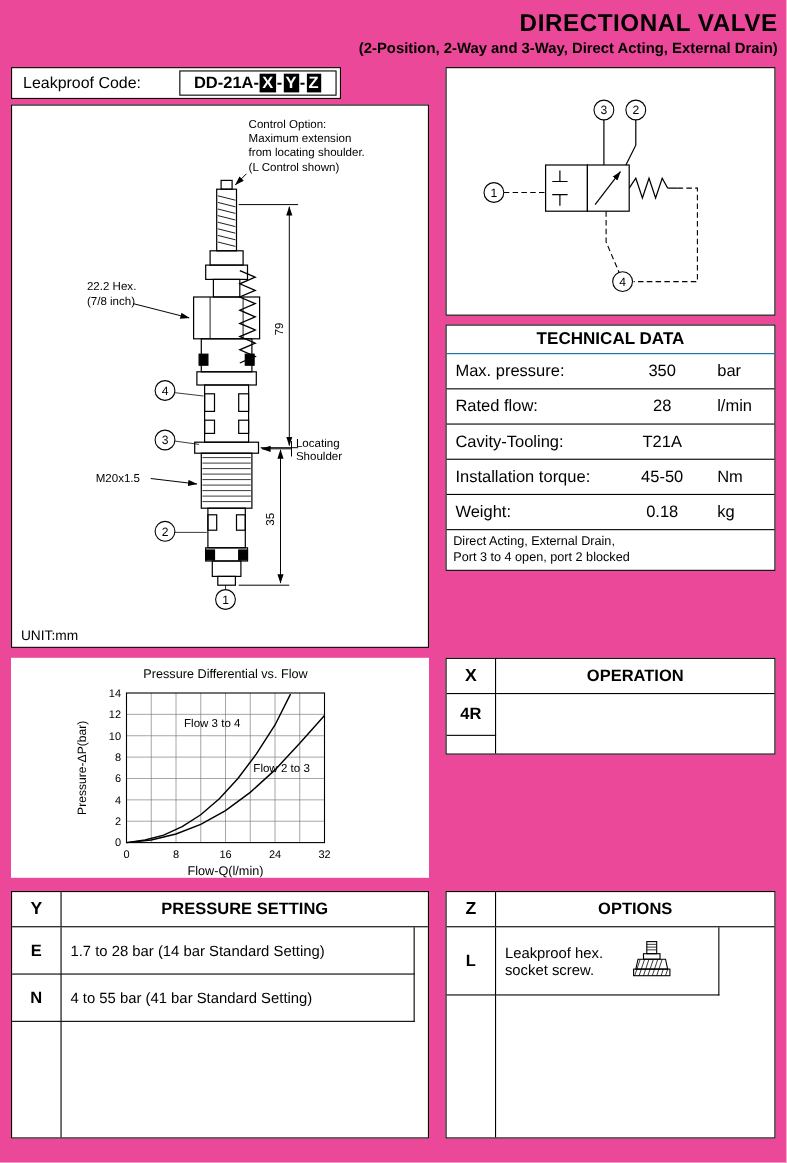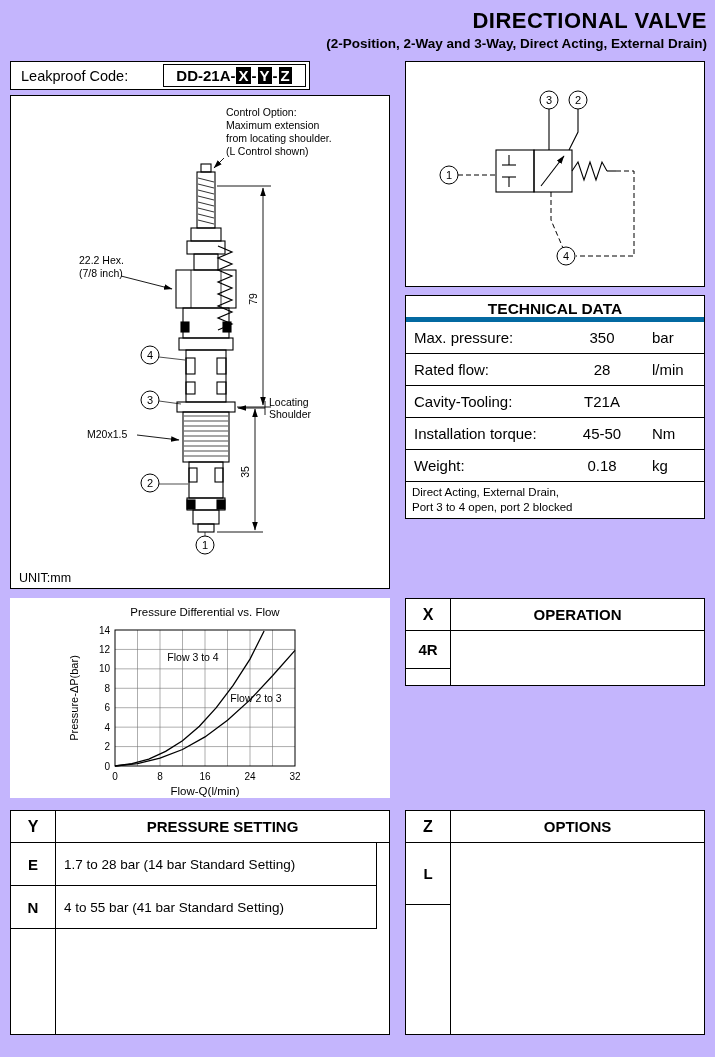--- a/index.html
+++ b/index.html
@@ -1,18 +1,18 @@
 <!DOCTYPE html>
 <html><head>
 <meta charset="utf-8">
 <style>
   *{margin:0;padding:0;box-sizing:border-box}
   html,body{background:#fff}
   body{font-family:"Liberation Sans",sans-serif;color:#000}
-  .page{position:relative;width:715px;height:1057px;background:#c4b5fd;overflow:hidden}
+  .page{position:relative;width:715px;height:1057px;background:#ec4899;overflow:hidden}
   .panel{position:absolute;background:#fff;border:1px solid #000}
   .noborder{border:none}
 
   
   .hdr{position:absolute;top:8px;right:8px;text-align:right}
   .hdr-title{font-size:22px;font-weight:bold;letter-spacing:.5px}
   .hdr-sub{font-size:13.5px;font-weight:bold;margin-top:2px}
 
   
   .order{left:10px;top:61px;width:300px;height:29px;display:flex;align-items:stretch}
@@ -24,21 +24,21 @@
   svg text{font-family:"Liberation Sans",sans-serif;fill:#000}
   .anno{font-size:10.5px}
   .callout{font-size:11px}
   .unitlbl{font-size:12.5px}
 
   .draw{left:10px;top:95px;width:380px;height:494px}
   .schem{left:405px;top:61px;width:300px;height:226px}
 
   
   .tech{left:405px;top:295px;width:300px;height:224px;display:flex;flex-direction:column}
-  .tech-title{height:26px;line-height:26px;text-align:center;font-weight:bold;font-size:15.5px;border-bottom:5px solid #0369a1}
+  .tech-title{height:26px;line-height:26px;text-align:center;font-weight:bold;font-size:15.5px;border-bottom:1px solid #0369a1}
   .tech-row{height:33px;border-bottom:1px solid #000;display:flex;align-items:center;font-size:15px}
   .tech-label{width:162px;padding-left:8px}
   .tech-value{width:68px;text-align:center}
   .tech-unit{padding-left:16px}
   .tech-note{padding:3px 6px;font-size:11.5px;line-height:1.3}
 
   
   .chart{left:10px;top:598px;width:380px;height:200px}
   .ct{font-size:11.5px}
   .axlbl{font-size:11px}
@@ -310,19 +310,36 @@
       </div>
   </div>
 
   <div class="panel sec zsec">
     <div class="sec-header">
       <div class="sec-header-code">Z</div>
       <div class="sec-header-title">OPTIONS</div>
     </div>
     <div class="sec-row z-row">
       <div class="sec-row-code">L</div>
+      <div class="sec-row-desc z-desc">
+        <div class="z-lines">
+          <div>Leakproof hex.</div>
+          <div>socket screw.</div>
+        </div>
+        <svg class="z-icon" width="48" height="40" viewBox="0 0 48 40">
+          <g stroke="#000" fill="none" stroke-width="1">
+            <rect x="20" y="2" width="9" height="11"></rect>
+            <path d="M20,4.5 h9 M20,7 h9 M20,9.5 h9" stroke-width="0.7"></path>
+            <rect x="17" y="13" width="15" height="5"></rect>
+            <polygon points="12,18 37,18 39,27 10,27"></polygon>
+            <path d="M14,18 L11,27 M18,18 L15,27 M22,18 L19,27 M26,18 L23,27 M30,18 L27,27 M34,18 L31,27" stroke-width="0.7"></path>
+            <rect x="8" y="27" width="33" height="6"></rect>
+            <path d="M11,27 L9,33 M15,27 L13,33 M19,27 L17,33 M23,27 L21,33 M27,27 L25,33 M31,27 L29,33 M35,27 L33,33 M39,27 L37,33" stroke-width="0.7"></path>
+          </g>
+        </svg>
+      </div>
     </div>
     <div class="sec-fill">
         <div class="sec-fill-code"></div>
       </div>
   </div>
 
 </div>
 
 </body></html>

